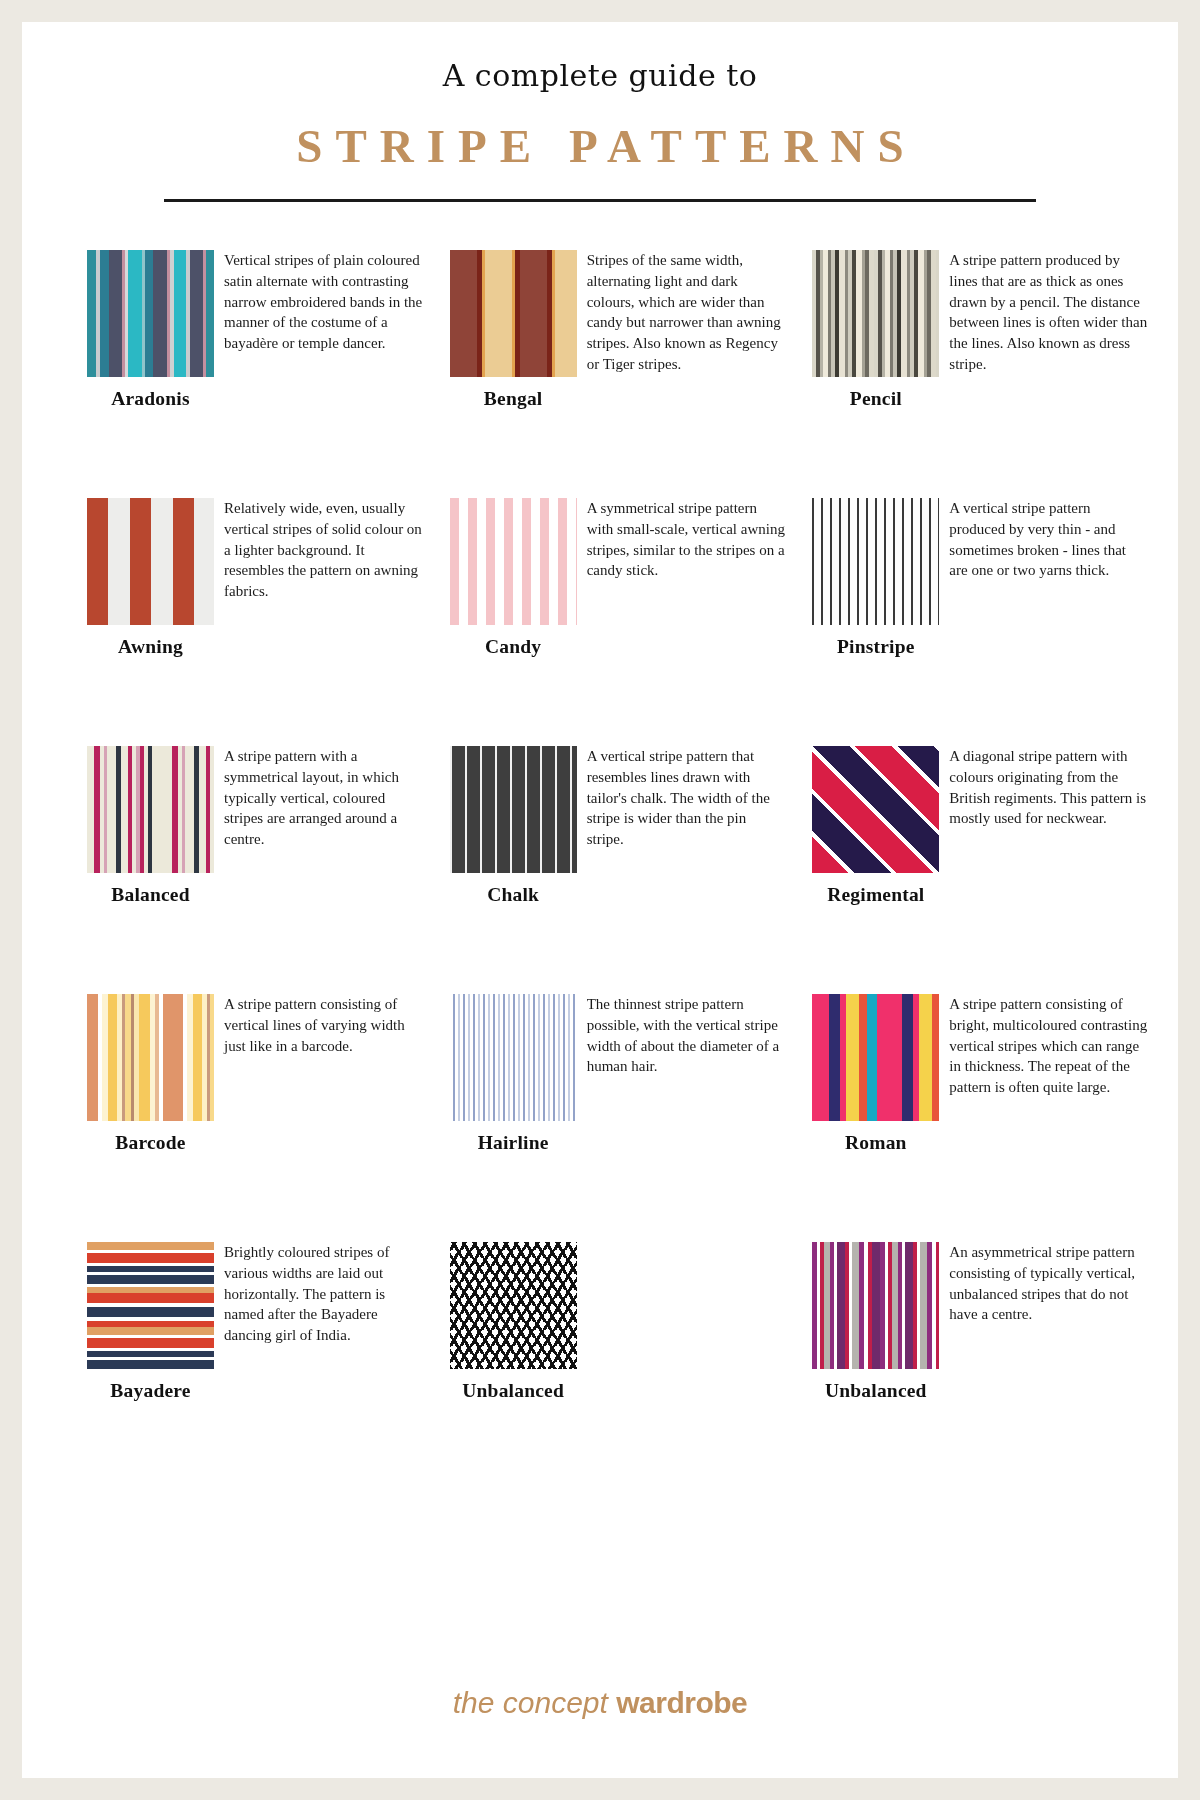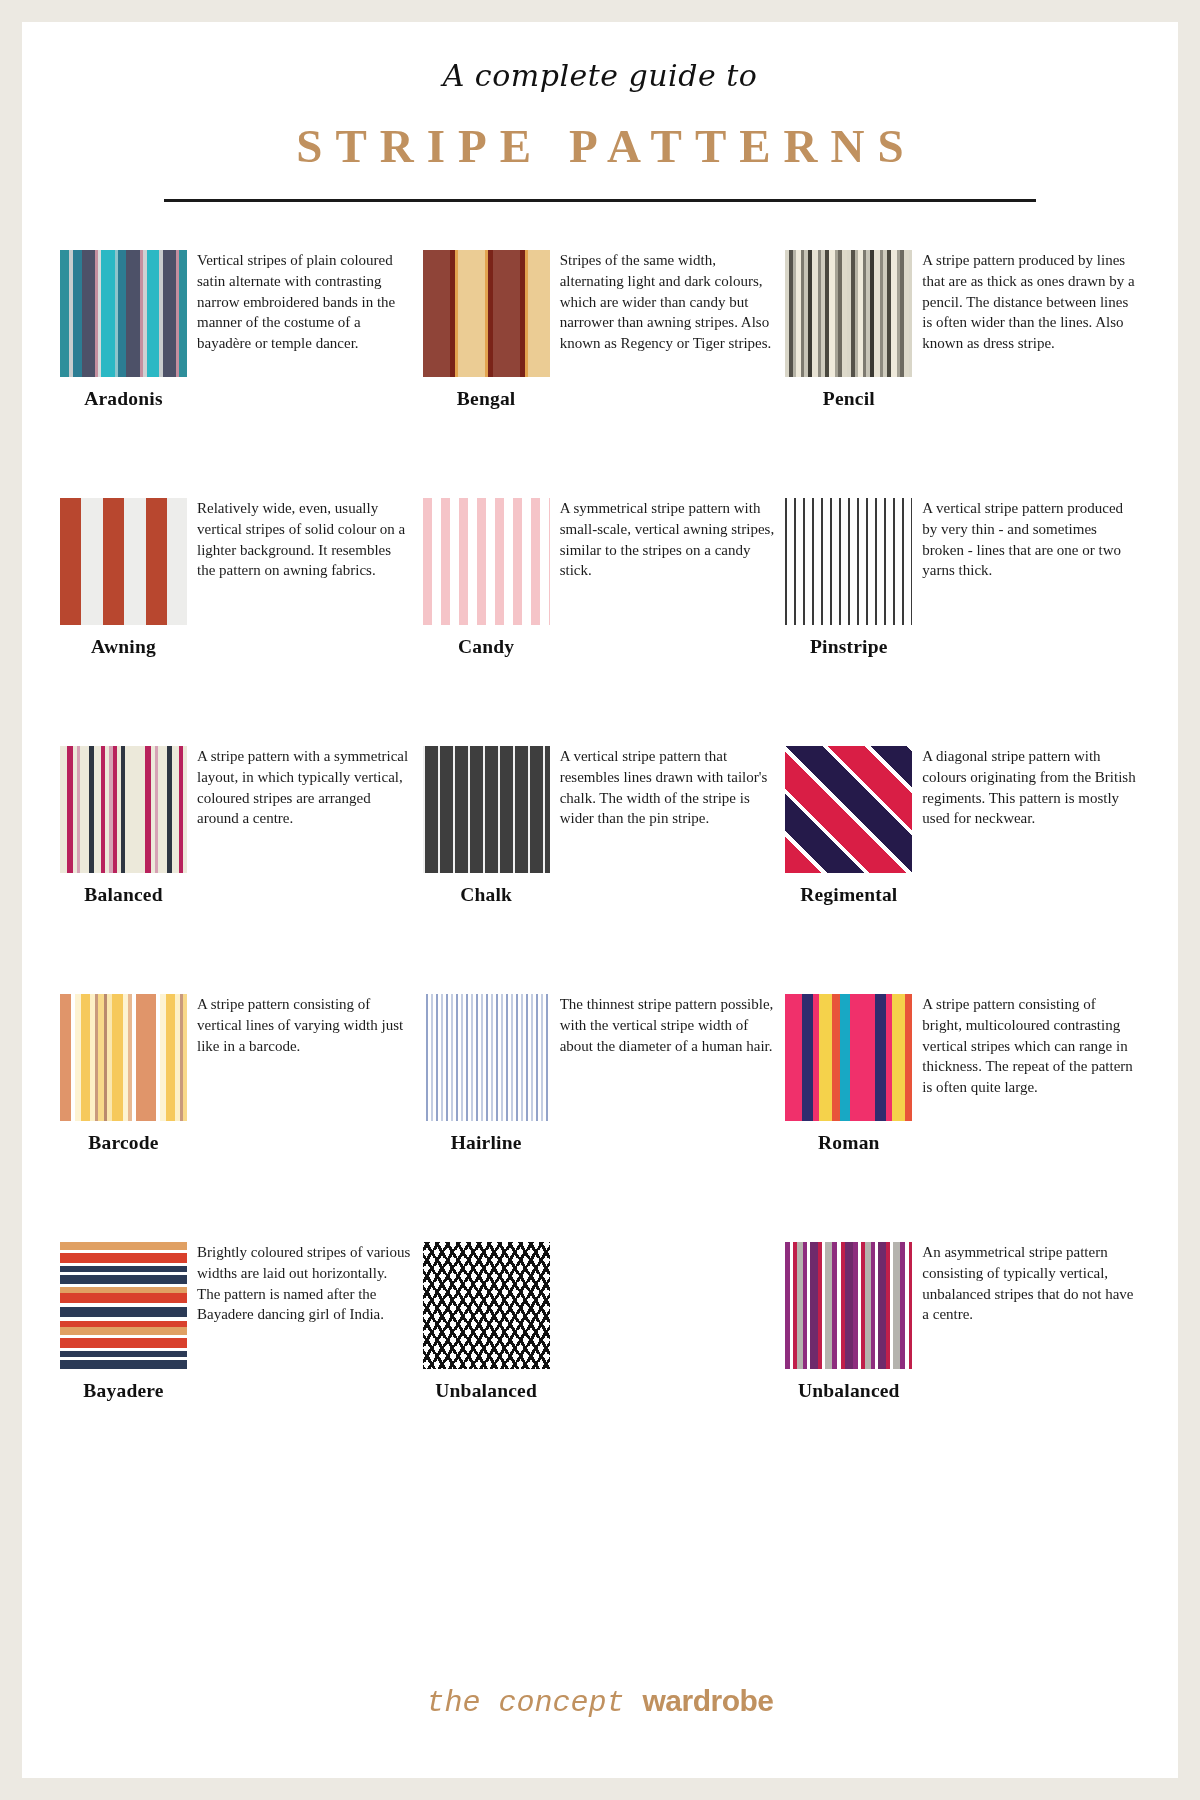--- a/index.html
+++ b/index.html
@@ -23,21 +23,20 @@
     box-sizing: border-box;
   }
 
   
   .header {
     padding-top: 36px;
     text-align: center;
   }
   .script-title {
     font-family: "DejaVu Serif", serif;
-    font-style: italic;
     font-size: 30px;
     color: #111111;
     letter-spacing: 0.5px;
   }
   .main-title {
     margin-top: 26px;
     font-family: "Liberation Serif", serif;
     font-size: 47px;
     font-weight: 700;
     letter-spacing: 13px;
@@ -64,20 +63,21 @@
   .cell {
     position: relative;
   }
   .cell-inner {
     display: flex;
     align-items: flex-start;
   }
   .swatch-wrap {
     width: 127px;
     flex: 0 0 127px;
+    margin-left: 27px;
   }
   .swatch {
     width: 127px;
     height: 127px;
     border: 0;
     display: block;
   }
   .swatch-label {
     margin-top: 11px;
     text-align: center;
@@ -103,21 +103,21 @@
     left: 0;
     bottom: 58px;
     width: 100%;
     text-align: center;
   }
   .footer-brand {
     font-size: 30px;
     color: #c0915f;
   }
   .footer-brand .light {
-    font-family: Liberation Mono, monospace;
+    font-family: Liberation Sans, sans-serif;
     font-style: italic;
   }
   .footer-brand .bold {
     font-family: "Liberation Sans", sans-serif;
     font-weight: bold;
     font-style: normal;
     letter-spacing: -0.5px;
   }
 
   

